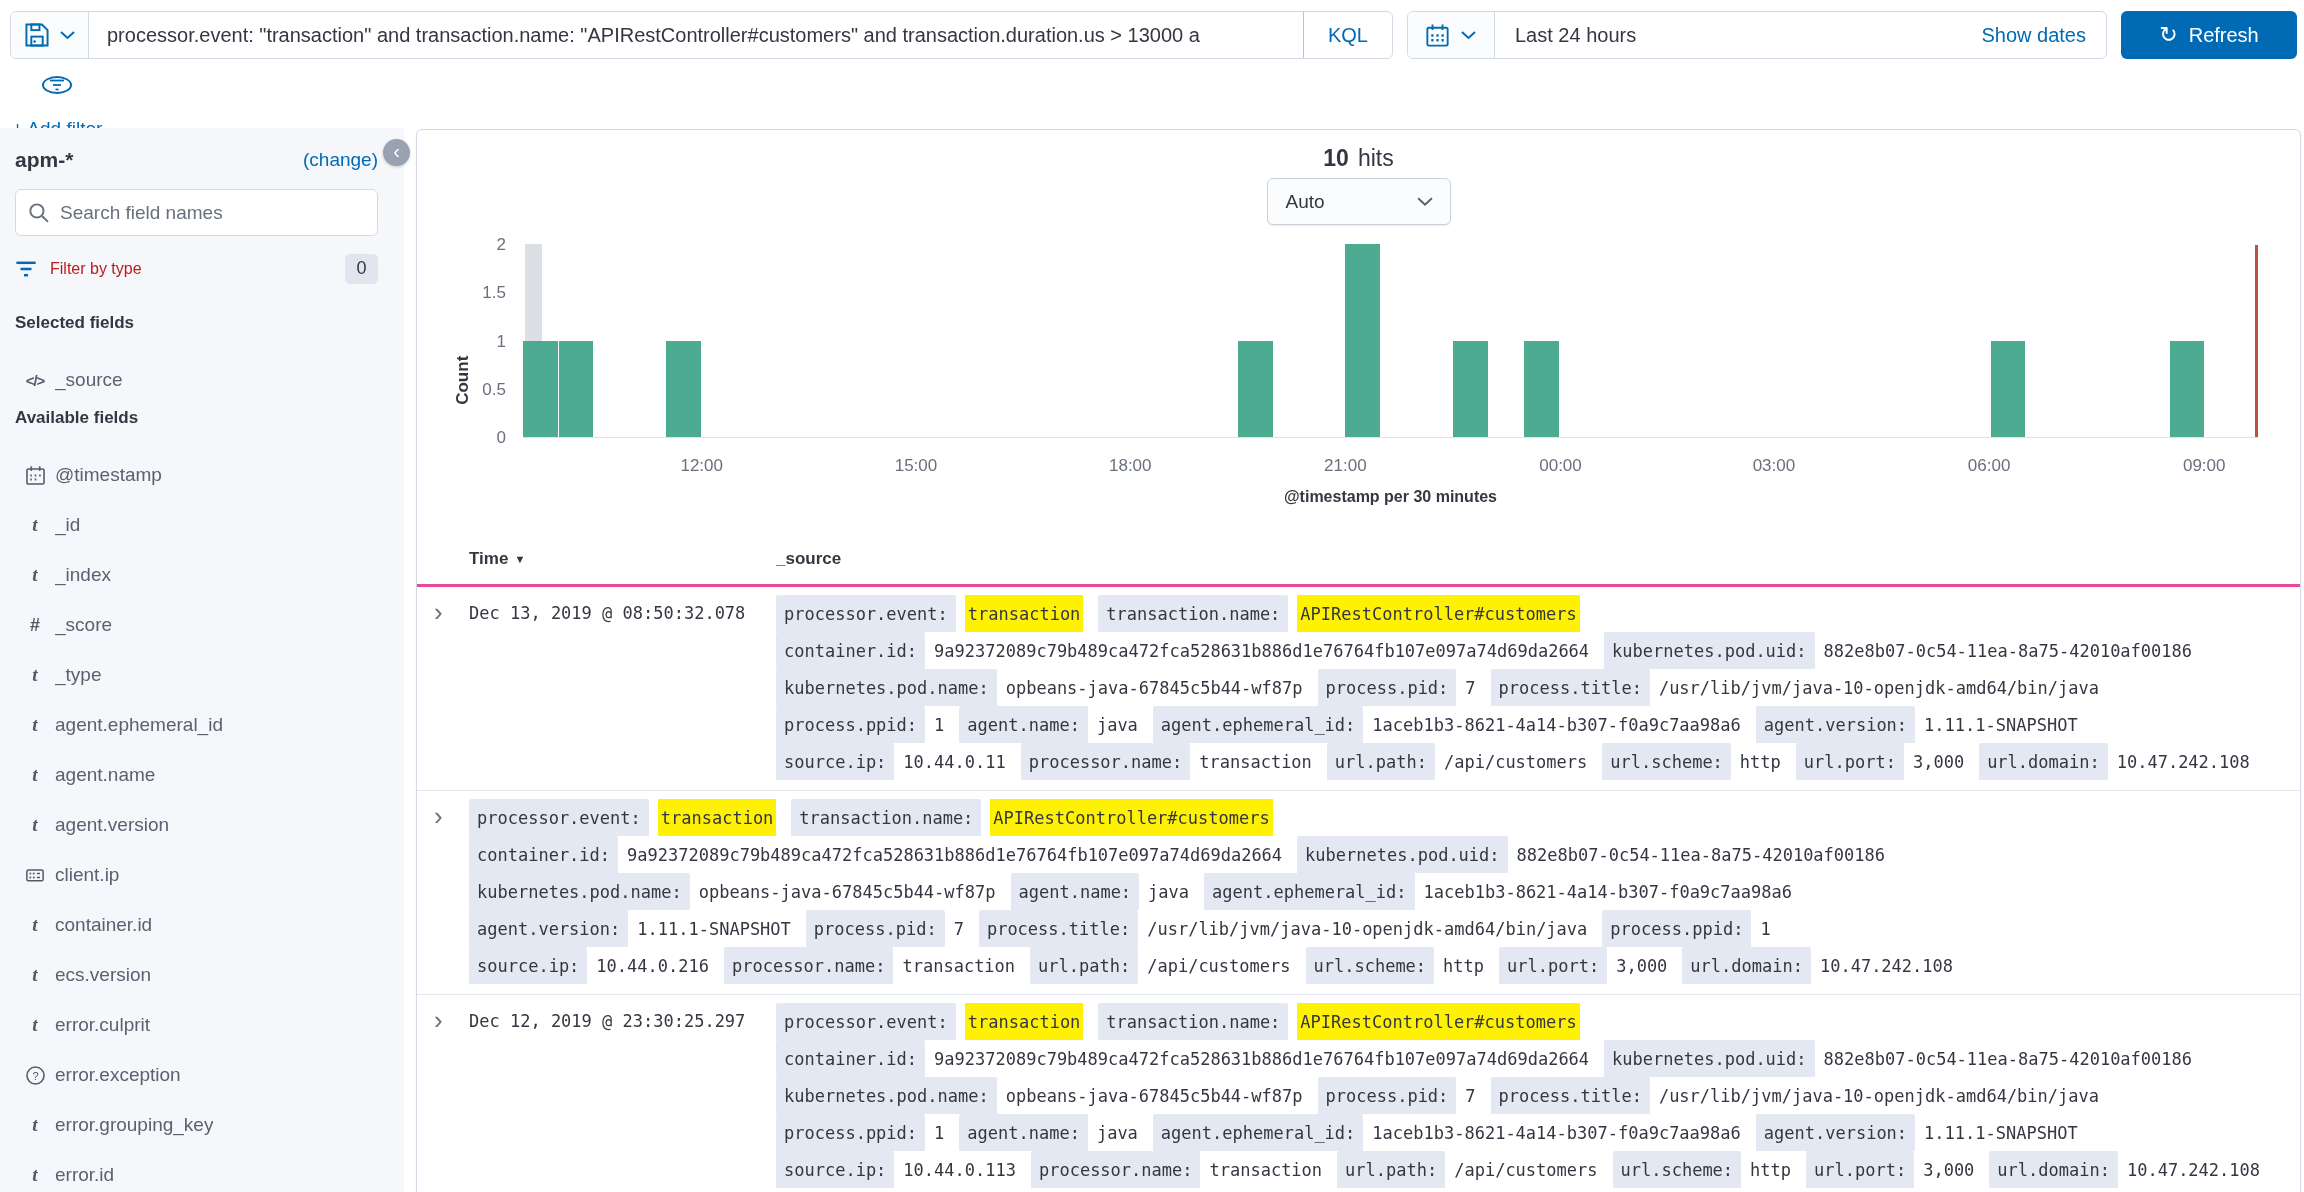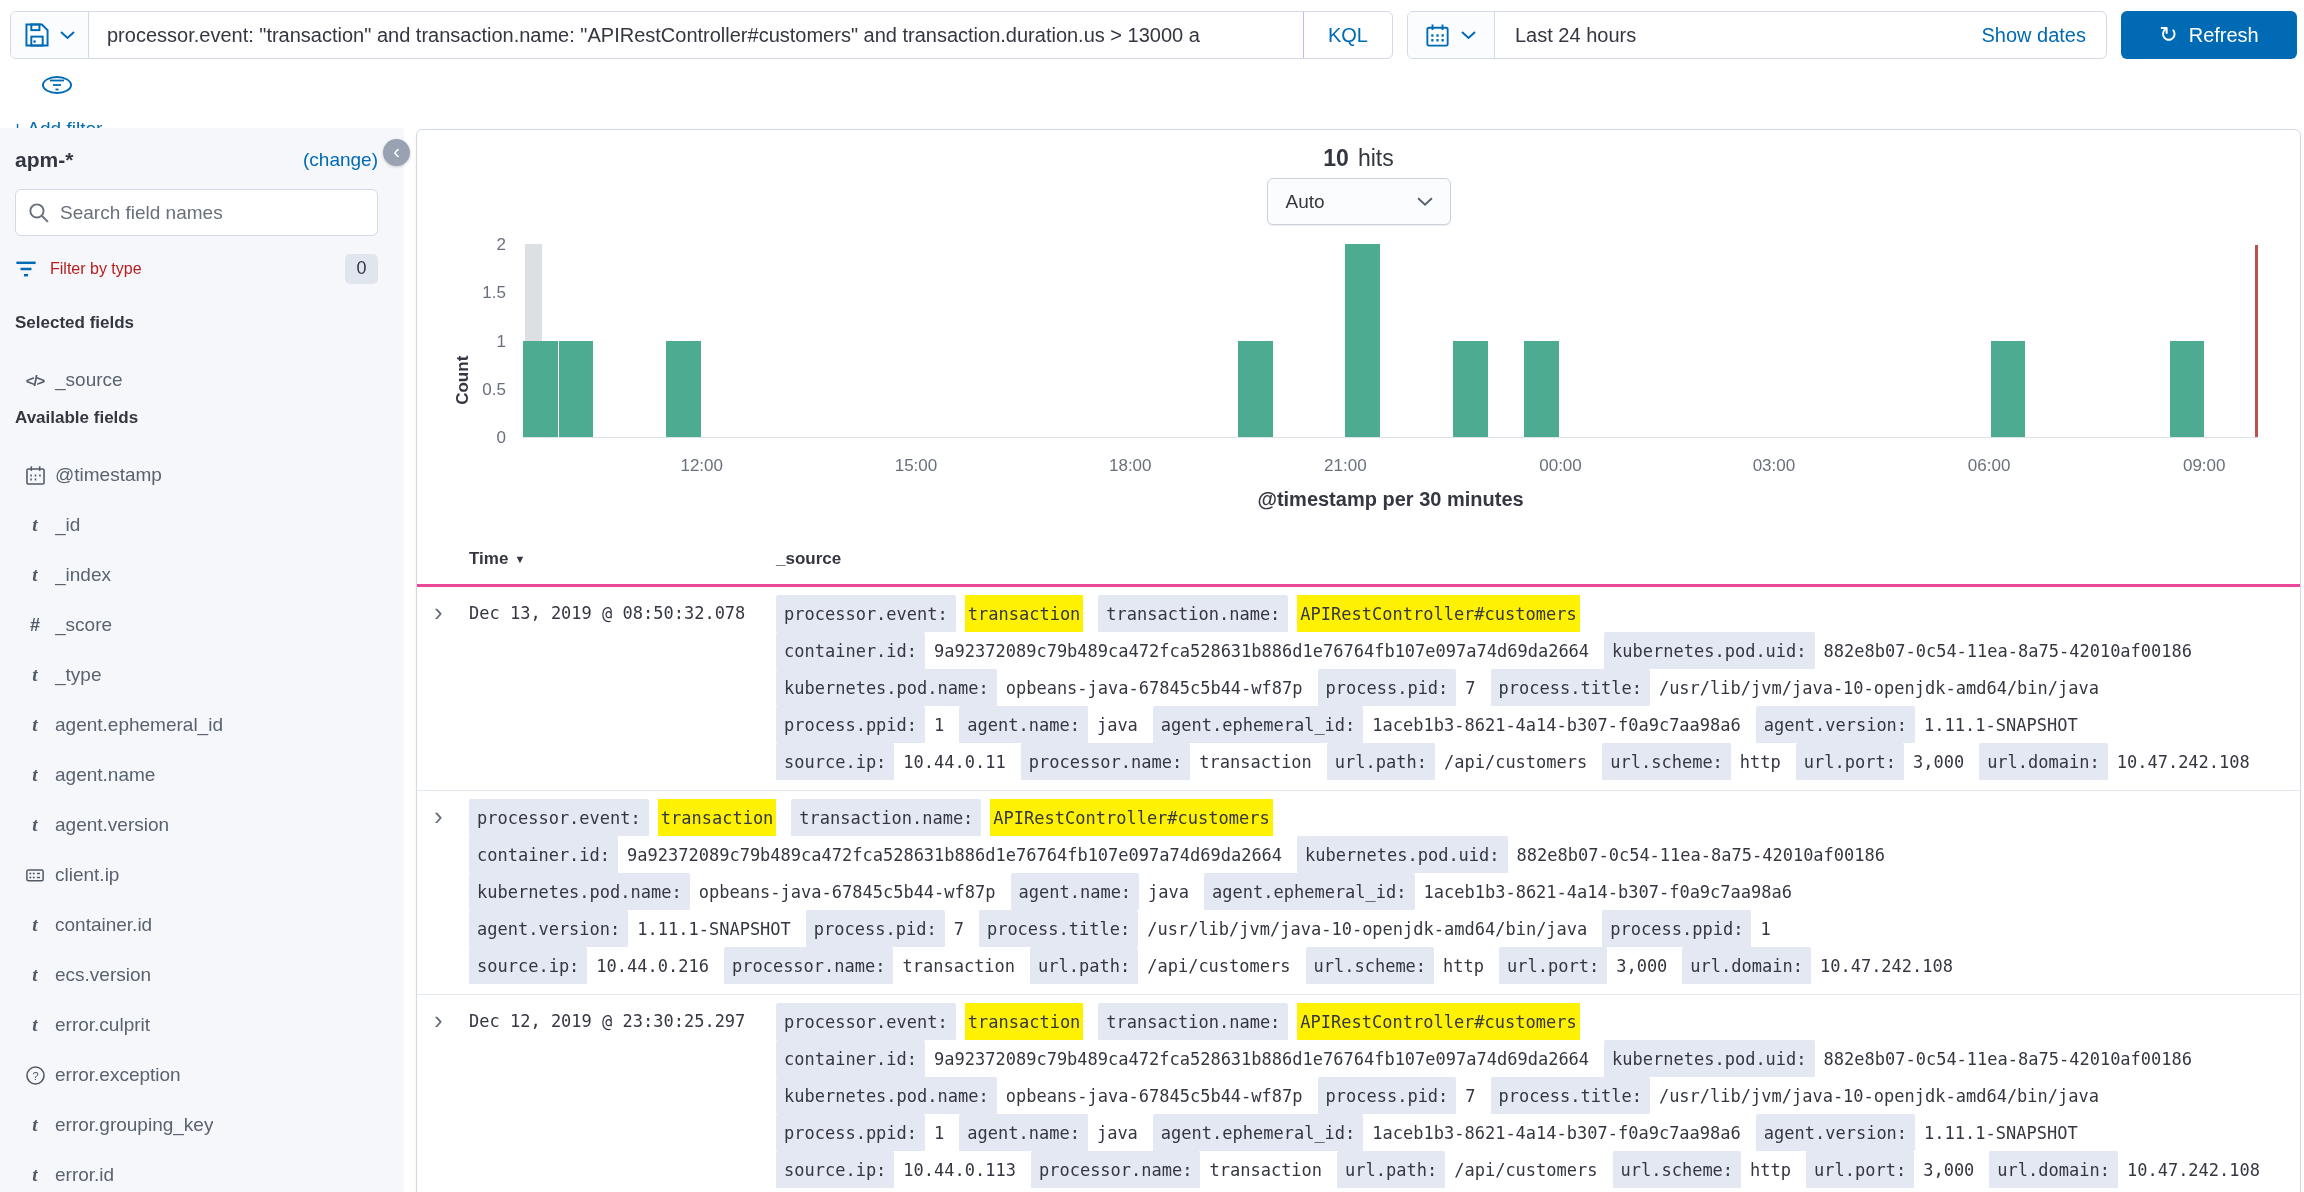--- a/index.html
+++ b/index.html
@@ -85,21 +85,21 @@
   
   .chart { position:relative; margin:20px 42px 0 106px; height:266px; }
   .plot { position:relative; height:193px; border-bottom:1px solid #DDE2EA; }
   .bar { position:absolute; bottom:0; }
   .ytick { position:absolute; right:calc(100% + 17px); width:50px; text-align:right;
     font-size:17px; color:#69707D; }
   .count-label { position:absolute; left:-95px; top:50%; transform:rotate(-90deg) translateX(26%);
     transform-origin:center; font-size:17px; font-weight:bold; color:#343741; width:70px; }
   .xtick { position:absolute; top:211px; transform:translateX(-50%); font-size:17px; color:#69707D; }
   .x-title { position:absolute; top:243px; left:0; right:0; text-align:center;
-    font-size:20px; font-weight:bold; color:#343741; }
+    font-size:16px; font-weight:bold; color:#343741; }
   .now-line { position:absolute; top:0; bottom:0; width:3px; background:#BD5149; }
 
   
   .thead { margin-top:38px; display:flex; padding-left:52px; padding-bottom:15px;
     border-bottom:3px solid #ec4899; font-size:17px; font-weight:bold; }
   .th-time { width:307px; display:flex; align-items:center; gap:6px; cursor:pointer; }
   .sort-arrow { font-size:11px; color:#343741; }
   .th-source { flex:1; }
   .row { display:flex; border-bottom:1px solid #E3E8EF; padding:8px 0 10px 0; }
   .row-expand { width:52px; padding-left:17px; color:#69707D; font-size:26px;

